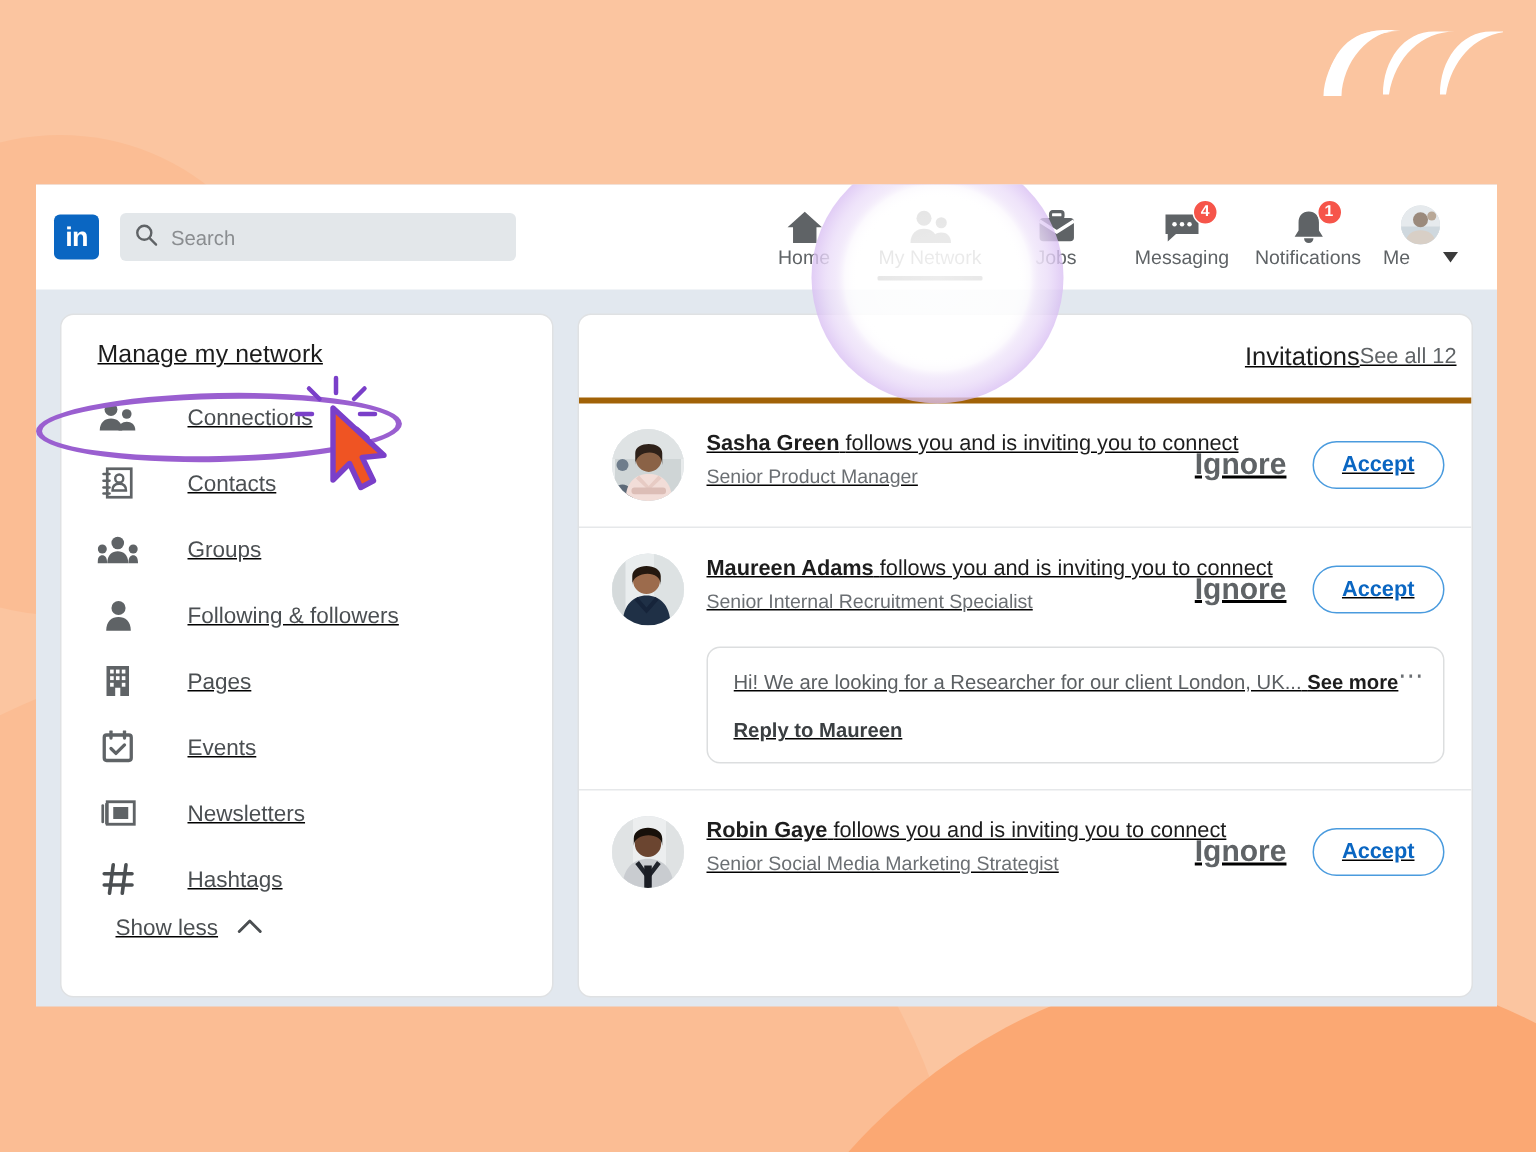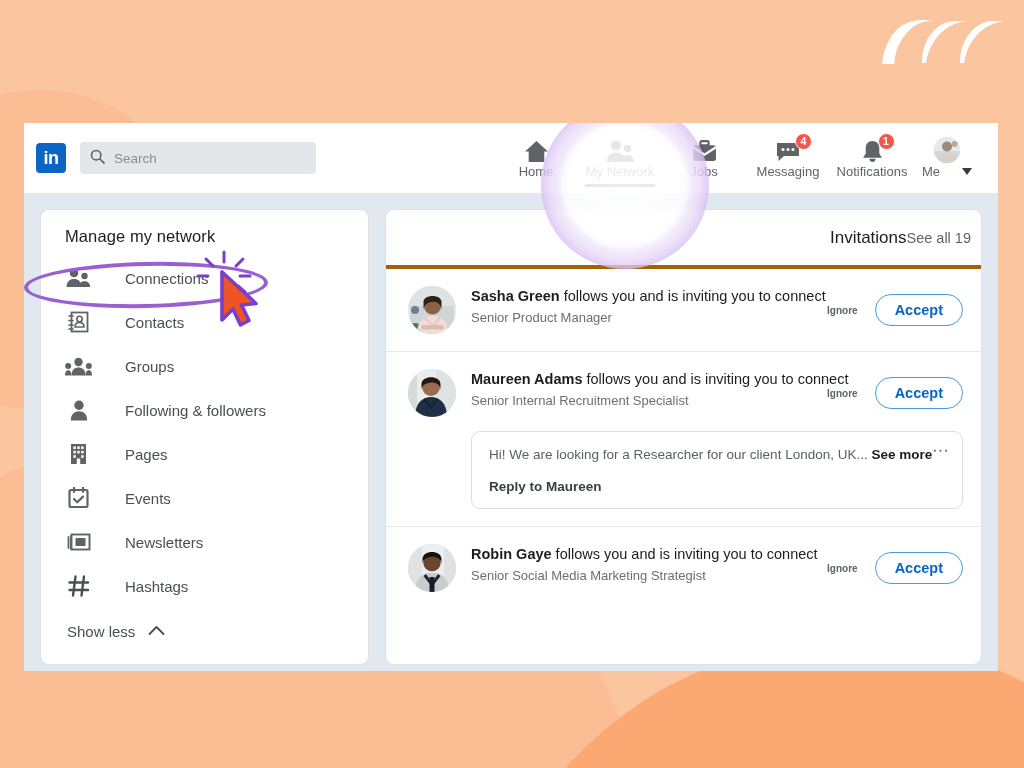--- a/index.html
+++ b/index.html
@@ -79,21 +79,21 @@
     font-size: 18px;
     display: flex;
     align-items: center;
     justify-content: center;
     letter-spacing: -0.5px;
     flex: 0 0 auto;
     margin-right: 14px;
   }
 
   #search-box {
-    width: 236px; height: 32px;
+    width: 264px; height: 32px;
     background: #e3e7ea;
     border-radius: 4px;
     display: flex;
     align-items: center;
     padding: 0 10px;
     gap: 9px;
     flex: 0 0 auto;
   }
   #search-box input {
     border: none; outline: none; background: transparent;
@@ -200,20 +200,21 @@
     pointer-events: none;
     z-index: 39;
   }
 
   
   #page-body {
     display: flex;
     gap: 16px;
     padding: 16px 16px 0 16px;
     height: 478px;
+    text-decoration: underline;
   }
 
   .card {
     background: #fff;
     border: 1px solid #dfe1e3;
     border-radius: 9px;
   }
 
   
   #sidebar-card {
@@ -242,23 +243,23 @@
     width: 27px; height: 24px;
     display: flex; align-items: center; justify-content: center;
     flex: 0 0 27px;
   }
   .side-item .side-label {
     font-size: 15px;
     color: #4b4f52;
   }
   #show-less {
     display: flex;
-    align-items: center;
+    align-items: flex-start;
     gap: 13px;
-    padding: 0 26px;
+    padding: 0 36px;
     height: 42px;
     margin-top: 2px;
     cursor: pointer;
   }
   #show-less .sl-text { font-size: 15px; color: #4b4f52; }
 
   
   #connections-ellipse {
     position: absolute;
     left: -17px; top: 6px;
@@ -329,21 +330,21 @@
   .invite-actions {
     display: flex;
     align-items: center;
     gap: 15px;
     flex: 0 0 auto;
     align-self: center;
   }
   .btn-ignore {
     background: none; border: none;
     font-family: inherit;
-    font-size: 10px;
+    font-size: 20px;
     font-weight: bold;
     color: #5f6366;
     cursor: pointer;
     padding: 4px 2px;
   }
   .btn-accept {
     background: #fff;
     border: 1.6px solid #4a9bde;
     color: #0a66c2;
     font-family: inherit;
@@ -645,21 +646,21 @@
             <path d="M1.5 9 L8.5 2 L15.5 9" fill="none" stroke="#4b4f52" stroke-width="1.9" stroke-linecap="round" stroke-linejoin="round"></path>
           </svg>
         </span>
       </div>
     </div>
 
     <div id="invitations-card" class="card">
 
       <div id="invitations-header">
         <span id="invitations-title">Invitations</span>
-        <span id="see-all">See all 19</span>
+        <span id="see-all">See all 12</span>
       </div>
 
       <div class="invite-row">
         <div class="invite-main">
           <div class="invite-avatar">
             <svg width="48" height="48" viewBox="0 0 48 48">
               <rect width="48" height="48" fill="#e8ebec"></rect>
               <rect x="0" y="0" width="48" height="20" fill="#dfe3e4"></rect>
               <rect x="2" y="20" width="44" height="28" fill="#cfd5d6"></rect>
               <circle cx="7" cy="24" r="4" fill="#6f7d8c"></circle>

